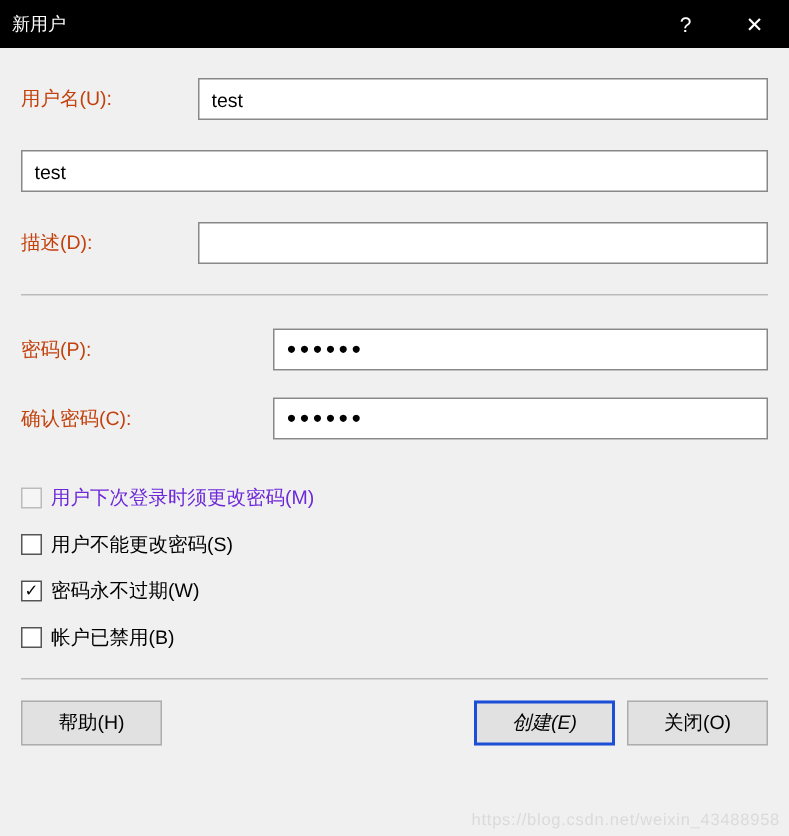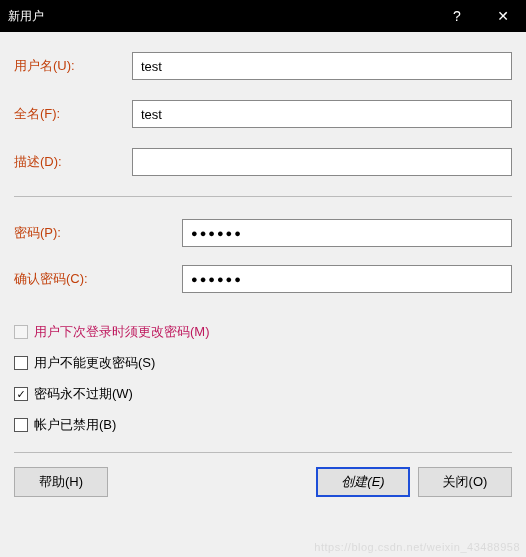--- a/index.html
+++ b/index.html
@@ -89,21 +89,21 @@
     .checkbox-group {
       margin-top: 30px;
     }
     .checkbox-row {
       display: flex;
       align-items: center;
       margin-bottom: 13px;
       font-size: 13px;
     }
     .checkbox-row.disabled {
-      color: #be185d;
+      color: #6d28d9;
     }
     .checkbox-box {
       width: 14px;
       height: 14px;
       border: 1px solid #555;
       background: #fff;
       margin-right: 6px;
       display: flex;
       align-items: center;
       justify-content: center;
@@ -160,21 +160,20 @@
 </div>
 
 <div class="content">
 
   <div class="form-row">
     <div class="label-col">用户名(U):</div>
     <input class="input-text" type="text" value="test" style="">
   </div>
 
   <div class="form-row">
-    <div class="label-col">全名(F):</div>
     <input class="input-text" type="text" value="test" style="">
   </div>
 
   <div class="form-row">
     <div class="label-col">描述(D):</div>
     <input class="input-text" type="text" value="" style="">
   </div>
 
   <hr class="separator">
 

